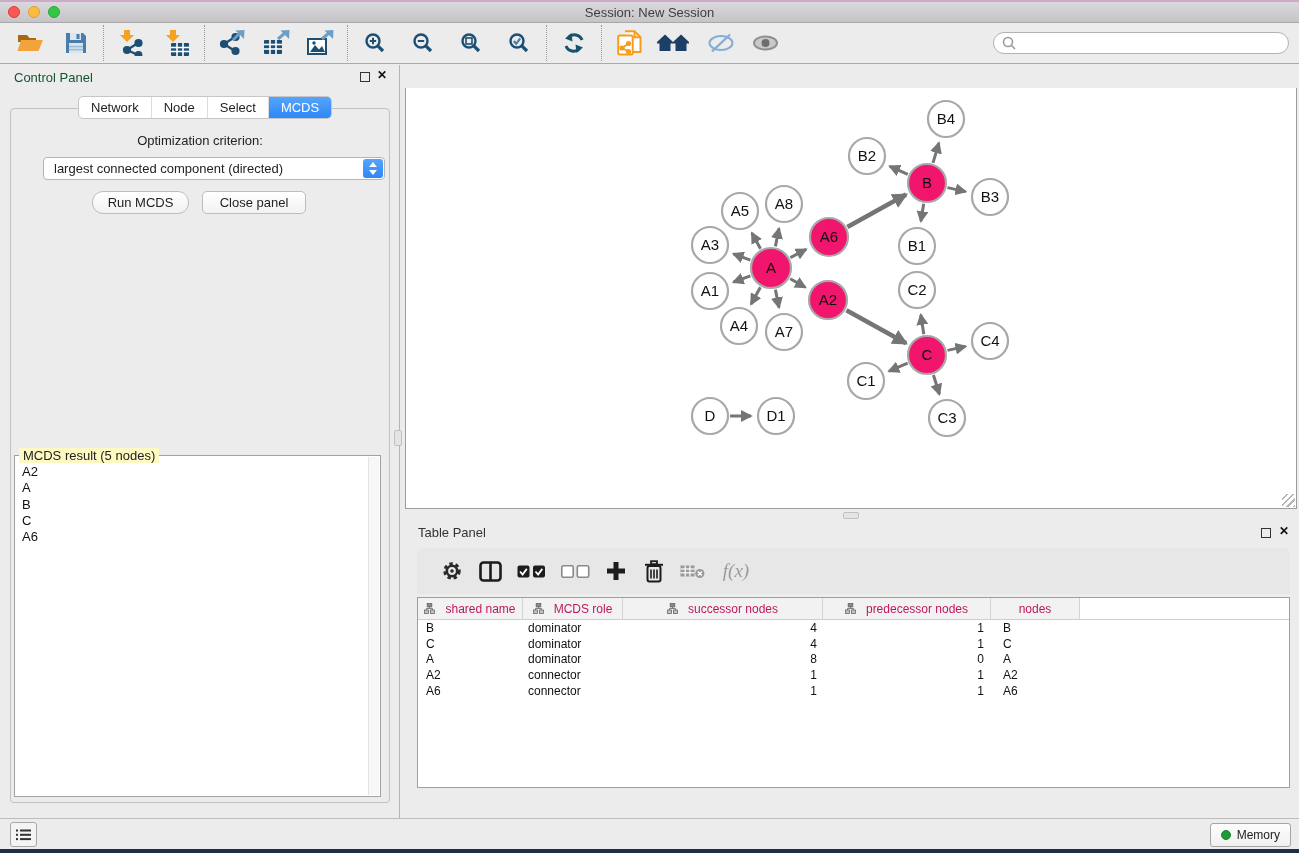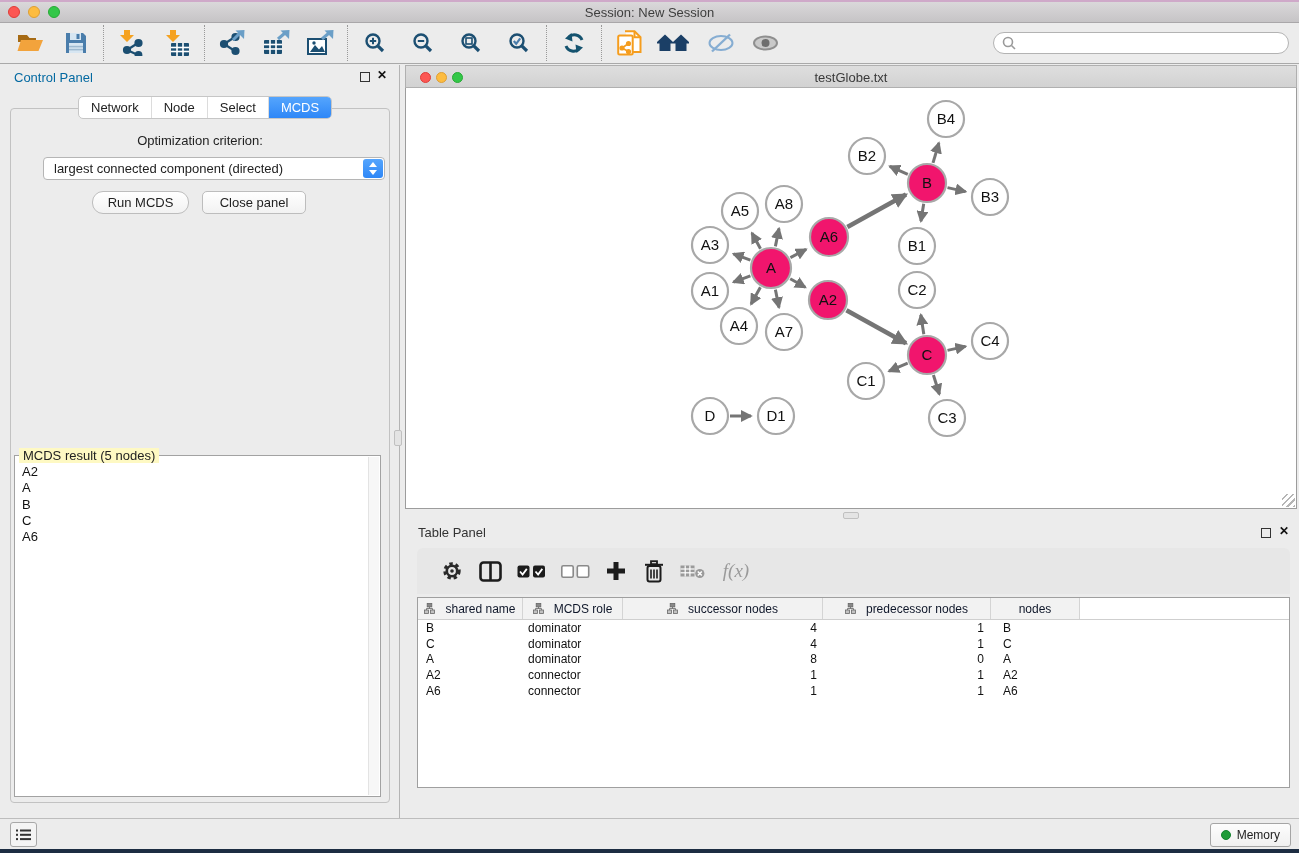--- a/index.html
+++ b/index.html
@@ -20,21 +20,21 @@
   .toolbar{position:absolute;left:0;top:23px;width:100%;height:41px;border-bottom:1px solid #a9a9a9;display:flex;align-items:center;padding-left:14px;box-sizing:border-box;}
   .tbtn{width:32px;height:34px;display:flex;align-items:center;justify-content:center;flex:0 0 auto;}
   .tsep{width:0;height:36px;border-left:1px dotted #999;margin:0 11px;flex:0 0 auto;}
   .tgap8{width:8px}.tgap12{width:12px}.tgap14{width:14px}.tgap16{width:16px}
   .search{position:relative;margin-left:auto;margin-right:10px;width:296px;height:22px;flex:0 0 auto;}
   .search input{width:100%;height:100%;box-sizing:border-box;border:1px solid #b3b3b3;border-radius:12px;padding:0 8px 0 27px;font-size:13px;background:#fff;outline:none;}
   .search svg{position:absolute;left:9px;top:4px;}
   
   .cpanel{position:absolute;left:0;top:65px;width:400px;height:753px;border-right:1px solid #b4b4b4;box-sizing:border-box;}
   .panel-head{position:absolute;left:0;top:3px;width:100%;height:20px;}
-  .panel-head .ph-title{position:absolute;left:14px;top:2px;font-size:13px;color:#0369a1;}
+  .panel-head .ph-title{position:absolute;left:14px;top:2px;font-size:13px;color:#14532d;}
   .wc-float{position:absolute;width:8px;height:8px;border:1.5px solid #333;display:inline-block;top:4px;}
   .wc-close{position:absolute;top:0px;font-size:12px;font-weight:bold;color:#111;}
   .cpanel .wc-float{left:360px}.cpanel .wc-close{left:377px}
   .tabcontent{position:absolute;left:10px;top:43px;width:380px;height:695px;border:1px solid #c2c2c2;border-radius:4px;box-sizing:border-box;}
   .seg{display:inline-flex;border:1px solid #c6c6c6;border-radius:5px;overflow:hidden;background:#fff;position:absolute;}
   .seg-item{padding:3px 12px;font-size:13px;color:#222;border-left:1px solid #dcdcdc;line-height:15px;white-space:nowrap;}
   .seg-item:first-child{border-left:none;}
   .seg-item.active{background:linear-gradient(var(--blue1),var(--blue2));color:#fff;}
   .cp-tabs{left:78px;top:31px;}
   .opt-label{position:absolute;left:0;top:68px;width:400px;text-align:center;font-size:13px;}
@@ -68,21 +68,21 @@
   
   .tpanel{position:absolute;left:405px;top:520px;width:892px;height:298px;}
   .tpanel .ph-title{position:absolute;left:13px;top:5px;font-size:13px;color:#333;}
   .tpanel .wc-float{left:856px;top:8px;}
   .tpanel .wc-close{left:874px;top:4px;}
   .ttoolbar{position:absolute;left:12px;top:28px;width:873px;height:46px;background:#e7e7e7;border-radius:6px 6px 0 0;display:flex;align-items:center;padding-left:18px;box-sizing:border-box;}
   .ttb{width:34px;height:34px;display:flex;align-items:center;justify-content:center;flex:0 0 auto;margin-right:4px;}
   .fx{font-family:"Liberation Serif",serif;font-style:italic;font-size:19px;color:#9a9a9a;}
   .ntable{position:absolute;left:12px;top:77px;width:873px;height:191px;background:#fff;border:1px solid #9f9f9f;box-sizing:border-box;overflow:hidden;}
   .thead{display:flex;height:21px;border-bottom:1px solid #cfcfcf;}
-  .th{display:flex;align-items:center;justify-content:center;gap:10px;background:#f2f2f2;border-right:1px solid #d4d4d4;font-size:12px;color:#0f172a;box-sizing:border-box;}
+  .th{display:flex;align-items:center;justify-content:center;gap:10px;background:#f2f2f2;border-right:1px solid #d4d4d4;font-size:12px;color:#be185d;box-sizing:border-box;}
   .th-fill{flex:1;background:#fff;border-right:none;}
   .trow{display:flex;height:15.7px;align-items:center;}
   .tcell{font-size:12px;color:#111;box-sizing:border-box;white-space:nowrap;overflow:hidden;}
   .c0{width:105px;padding-left:8px;}
   .c1{width:100px;padding-left:5px;}
   .c2{width:200px;text-align:right;padding-right:6px;}
   .c3{width:168px;text-align:right;padding-right:7px;}
   .c4{width:89px;padding-left:12px;}
   .tp-tabs{left:267px;top:269px;}
   
@@ -300,26 +300,20 @@
           <div class="list-item">A</div>
           <div class="list-item">B</div>
           <div class="list-item">C</div>
           <div class="list-item">A6</div>
         </div>
       <div class="scrollstrip"></div>
     </div>
   </div>
 
   <div class="netwin">
-    <div class="wtitle">
-      <span class="tl red"></span>
-      <span class="tl yellow"></span>
-      <span class="tl green"></span>
-      <div class="title">testGlobe.txt</div>
-    </div>
     <div class="netcanvas">
       <svg id="net-svg" width="890" height="419" viewBox="406 89 890 419">
         <defs>
           <marker id="ah" viewBox="0 0 10 10" refX="8.5" refY="5" markerWidth="4" markerHeight="4" orient="auto">
               <path d="M0 0 L10 5 L0 10 z" fill="#757575"></path>
             </marker>
           <marker id="ah-big" viewBox="0 0 10 10" refX="8.5" refY="5" markerWidth="3.4" markerHeight="3.4" orient="auto">
               <path d="M0 0 L10 5 L0 10 z" fill="#757575"></path>
             </marker>
         </defs>

